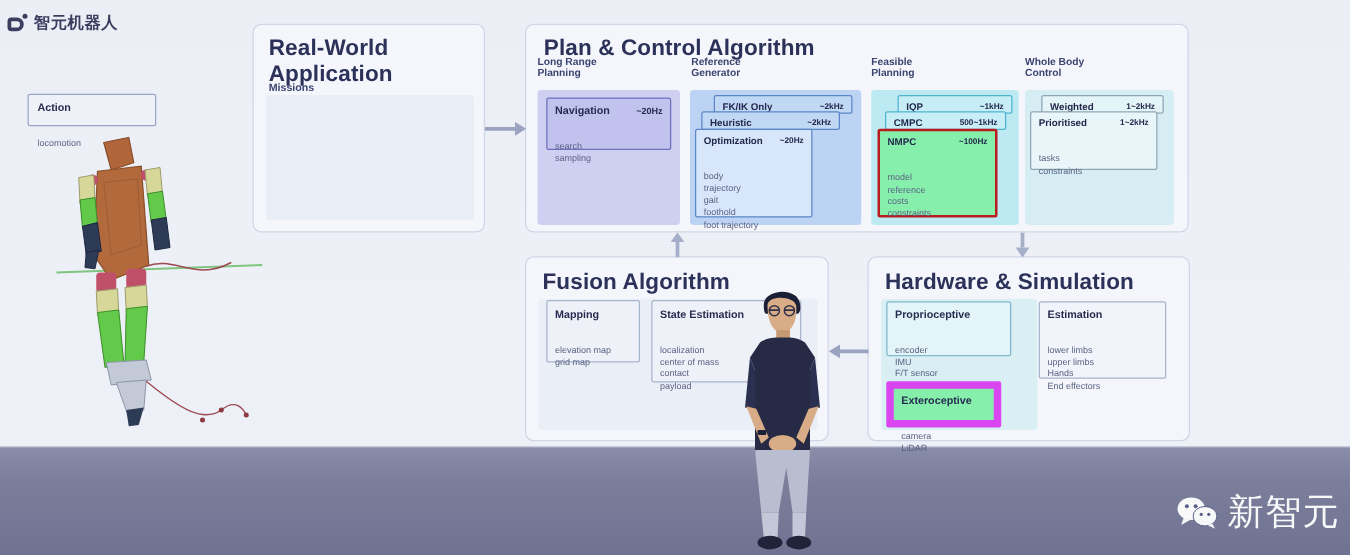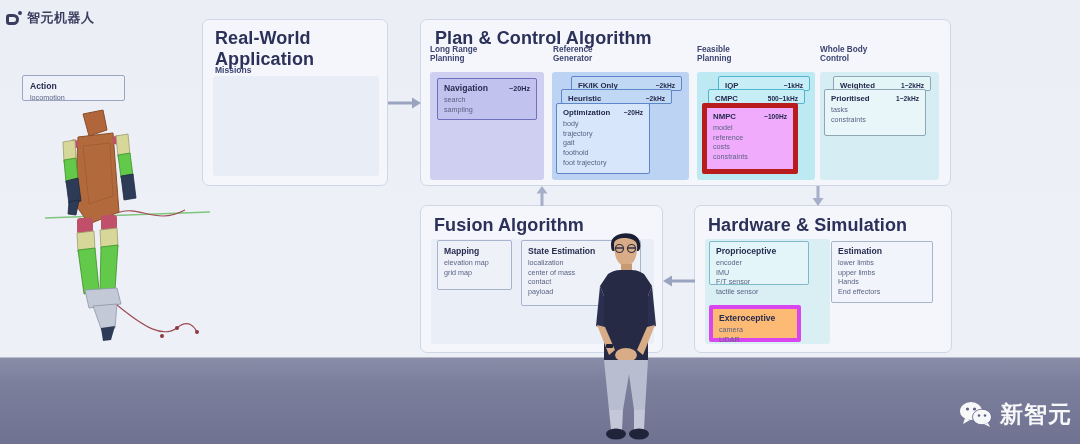--- a/index.html
+++ b/index.html
@@ -73,21 +73,21 @@
   }
   #rwa-action {
     position: absolute; left: 22px; top: 75px; width: 103px; height: 26px;
     border: 1px solid #9aa6c4; border-radius: 2px; background: #eef1f8;
     padding: 5px 7px;
   }
 
   .box-head { display:flex; justify-content: space-between; align-items: baseline; gap: 6px; }
   .box-name { font-size: 8.6px; font-weight: 700; color: #262c50; white-space: nowrap; }
   .box-freq { font-size: 7.2px; font-weight: 700; color: #262c50; white-space: nowrap; }
-  .box-list { margin-top: 2px; font-size: 7.2px; line-height: 1.34; color: #5b6384; }
+  .box-list { margin-top: 19px; font-size: 7.2px; line-height: 1.34; color: #5b6384; }
 
   
   #panel-pca { left: 420px; top: 19px; width: 531px; height: 167px; }
   #panel-pca .panel-title { position: absolute; left: 14px; top: 8px; }
 
   .col-label { position: absolute; font-size: 8.2px; font-weight: 700; color:#3c4470; line-height: 1.14; }
   #lab-lrp { left: 430px; top: 45px; }
   #lab-rg  { left: 553px; top: 45px; }
   #lab-fp  { left: 697px; top: 45px; }
   #lab-wbc { left: 820px; top: 45px; }
@@ -107,21 +107,21 @@
   }
 
   
   #box-fkik { left: 571px; top: 76px; width: 111px; height: 15px; background:#c1d8f5; border:1px solid #5c86c8; z-index: 3;}
   #box-heuristic { left: 561px; top: 89px; width: 111px; height: 15px; background:#c1d8f5; border:1px solid #5c86c8; z-index: 4;}
   #box-optimization { left: 556px; top: 103px; width: 94px; height: 71px; background:#d7e6fa; border:1px solid #5c86c8; z-index: 5;}
 
   
   #box-iqp  { left: 718px; top: 76px; width: 92px; height: 15px; background:#c7eef6; border:1px solid #4fb5cd; z-index:3;}
   #box-cmpc { left: 708px; top: 89px; width: 97px; height: 15px; background:#c7eef6; border:1px solid #4fb5cd; z-index:4;}
-  #box-nmpc { left: 702px; top: 103px; width: 96px; height: 71px; background:#f0abfc; border:5px solid #b91c1c; z-index:5;}
+  #box-nmpc { left: 702px; top: 103px; width: 96px; height: 71px; background:#86efac; border:2px solid #b91c1c; z-index:5;}
 
   
   #box-weighted   { left: 833px; top: 76px; width: 98px; height: 15px; background:#e4f5f8; border:1px solid #8fa7b5; z-index:3;}
   #box-prioritised{ left: 824px; top: 89px; width: 102px; height: 47px; background:#e9f6f9; border:1px solid #8fa7b5; z-index:4;}
 
   .tiny-head { display:flex; justify-content: space-between; align-items: center; gap: 5px; }
   .tiny-name { font-size: 7.8px; font-weight: 700; color:#23284c; white-space:nowrap;}
   .tiny-freq { font-size: 6.6px; font-weight: 700; color:#23284c; white-space:nowrap;}
 
   
@@ -140,21 +140,21 @@
   
   #panel-hw { left: 694px; top: 205px; width: 258px; height: 148px; }
   #panel-hw .panel-title { position: absolute; left: 13px; top: 9px; }
   #hw-inner { position:absolute; left: 10px; top: 33px; width: 125px; height: 105px; background:#d9eff4; border-radius:3px;}
   #box-proprio {
     position:absolute; left: 709px; top: 241px; width: 100px; height: 44px;
     border: 1px solid #7fb9c9; border-radius:2px; background:#e3f5f9; padding: 4px 6px;
   }
   #box-extero {
     position:absolute; left: 709px; top: 305px; width: 92px; height: 37px;
-    border: 4px solid #d946ef; border-radius:2px; background:#fdba74; padding: 4px 6px;
+    border: 6px solid #d946ef; border-radius:2px; background:#86efac; padding: 4px 6px;
   }
   #box-actuators {
     position:absolute; left: 831px; top: 241px; width: 102px; height: 62px;
     border: 1px solid #a8b3cd; border-radius:2px; background:#f1f4fa; padding: 4px 6px;
   }
 
   
   .arrow { position: absolute; }
   .arrow svg { display:block; }
 
@@ -162,21 +162,21 @@
   .presenter { position: absolute; left: 578px; top: 224px; width: 96px; height: 220px; }
   .presenter svg { width:100%; height:100%; }
 
   
   .watermark {
     position: absolute; right: 8px; bottom: 14px;
     display: flex; align-items: center; gap: 7px;
     opacity: .95;
   }
   .wm-icon { width: 34px; height: 27px; position: relative; }
-  .wm-text { font-size: 23px; color: #ffffff; letter-spacing: 1px; font-weight: bold; }
+  .wm-text { font-size: 29px; color: #ffffff; letter-spacing: 1px; }
 </style>
 </head>
 <body>
 
 <div class="stage">
   <div class="floor-edge"></div>
   <div class="floor"></div>
 </div>
 
 <div class="logo">

